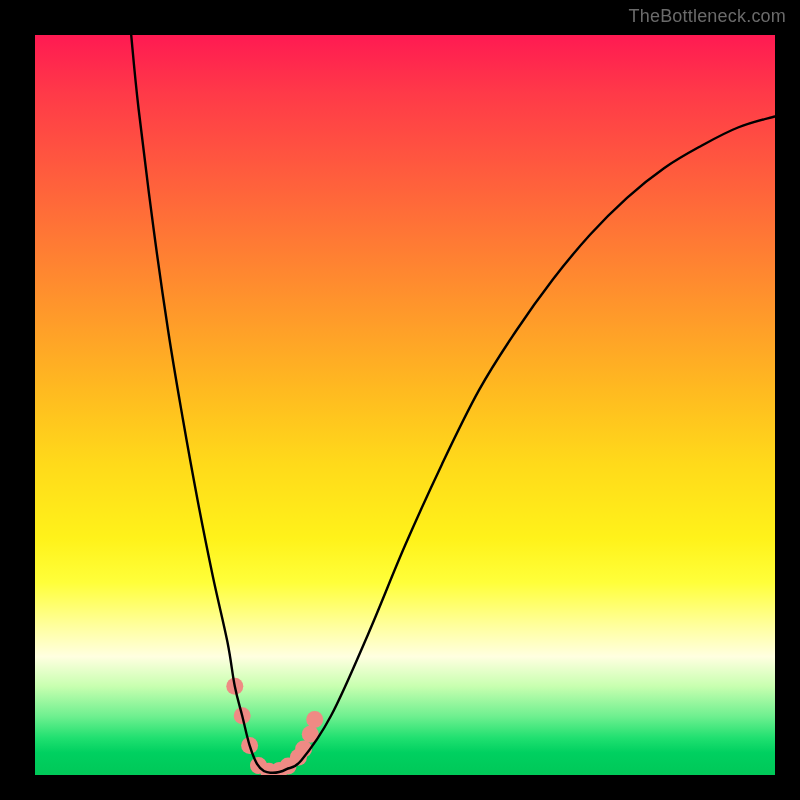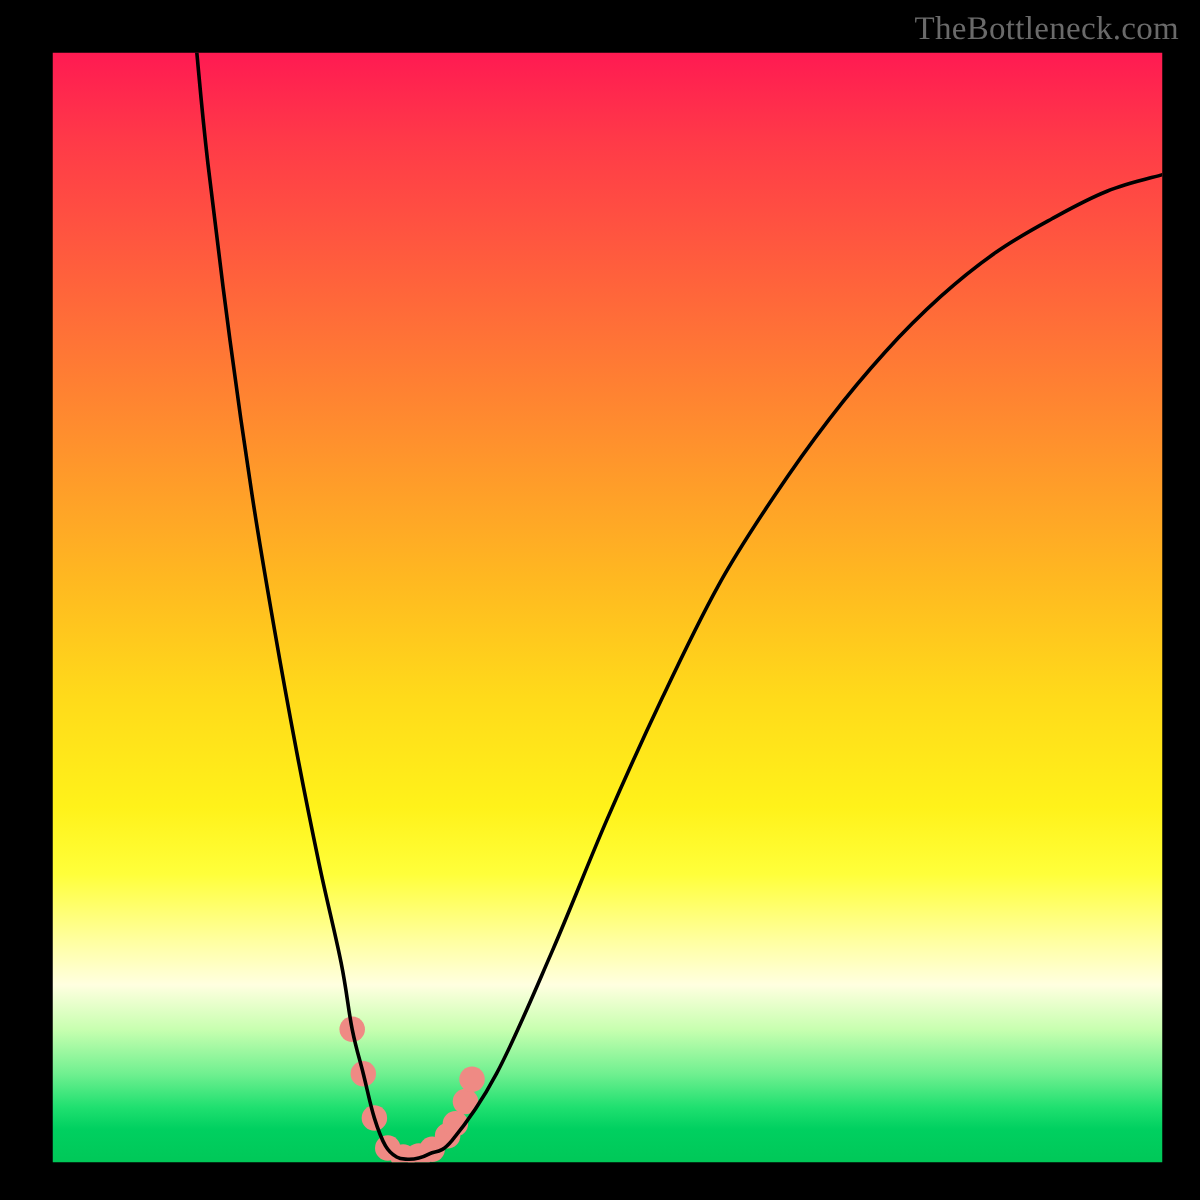--- a/index.html
+++ b/index.html
@@ -51,25 +51,24 @@
       #20e070 95%,
       #00d060 97%,
       #00c858 100%
     );
   }
   .watermark {
     position: absolute;
     top: 6px;
     right: 14px;
     color: #6a6a6a;
-    font-size: 22px;
+    font-size: 18px;
     font-weight: 500;
     letter-spacing: 0.2px;
     user-select: none;
-    font-family: Liberation Serif, serif;
   }
   svg.curve {
     position: absolute;
     left: 0;
     top: 0;
     width: 740px;
     height: 740px;
   }
 </style>
 </head>

